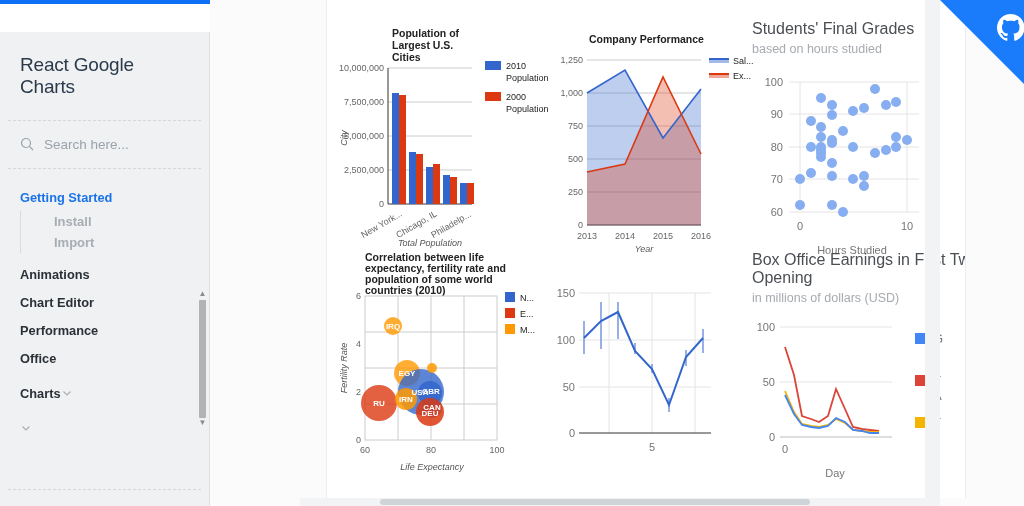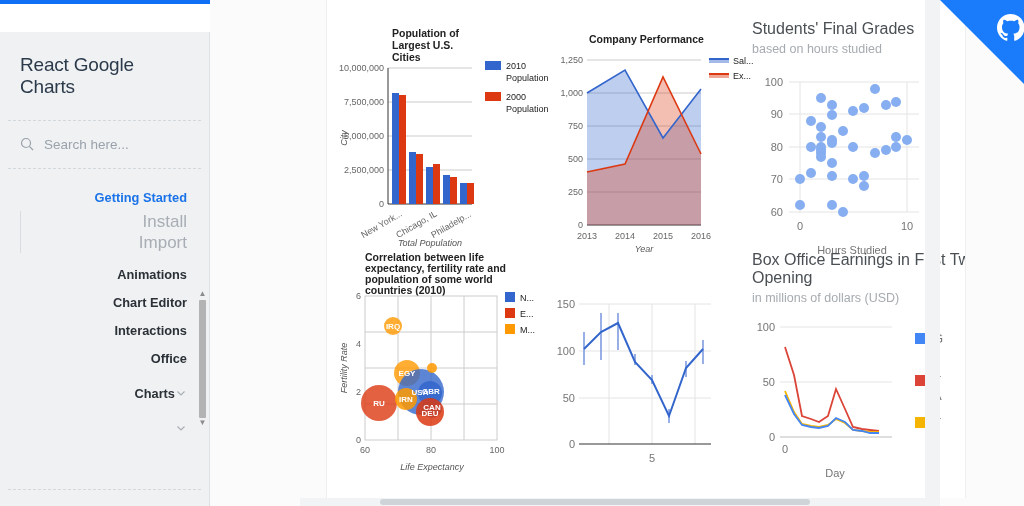--- a/index.html
+++ b/index.html
@@ -45,29 +45,29 @@
   }
   .search-input::placeholder { color: #9aa2ab; }
 
   .nav {
     position: relative;
     flex: 1 1 auto;
     padding: 14px 0 0 0;
     overflow: hidden;
   }
   .nav-item {
-    display: flex; align-items: center; justify-content: flex-end;
+    display: flex; align-items: center; justify-content: flex-start;
     padding: 0 22px 0 20px;
     height: 28px;
     font-size: 12.8px; font-weight: 700; color: #2b3137;
     cursor: pointer;
   }
   .nav-item.active { color: #1a73e8; }
   .nav-item.sub {
-    font-weight: 400; color: #a8aeb4; font-size: 17px;
+    font-weight: 700; color: #a8aeb4; font-size: 13px;
     padding-left: 33px; height: 21px;
     border-left: 1px solid #d8dce0; margin-left: 20px;
   }
   .nav-gap { height: 7px; }
   .chev { width: 12px; height: 12px; flex: 0 0 auto; opacity: .45; }
   .chev svg { display:block; }
 
   
   .side-scroll {
     position: absolute; right: 2px; top: 120px; width: 9px; bottom: 62px;
@@ -191,21 +191,21 @@
         <span>Import</span>
       </div>
       <div class="nav-gap"></div>
       <div class="nav-item">
         <span>Animations</span>
       </div>
       <div class="nav-item">
         <span>Chart Editor</span>
       </div>
       <div class="nav-item">
-        <span>Interactions</span>
+        <span>Performance</span>
       </div>
       <div class="nav-item">
         <span>Office</span>
       </div>
       <div class="nav-gap"></div>
       <div class="nav-item">
         <span>Charts</span>
         <span class="chev">
           <svg width="12" height="12" viewBox="0 0 12 12">
               <path d="M2.5 4.5 L6 8 L9.5 4.5" fill="none" stroke="#5a6169" stroke-width="1.2"></path>
@@ -451,21 +451,21 @@
             <rect x="168" y="44" width="10" height="10" fill="#3366cc"></rect>
             <text class="legend-t" x="183" y="53">N...</text>
             <rect x="168" y="60" width="10" height="10" fill="#dc3912"></rect>
             <text class="legend-t" x="183" y="69">E...</text>
             <rect x="168" y="76" width="10" height="10" fill="#ff9900"></rect>
             <text class="legend-t" x="183" y="85">M...</text>
           </g>
         </svg>
       </div>
 
-      <div class="chart" style="left:222px; top:286px;">
+      <div class="chart" style="left:222px; top:275px;">
         <svg width="200" height="200" viewBox="0 0 200 200">
 
           <line class="md-grid" x1="30" y1="18" x2="162" y2="18"></line>
           <line class="md-grid" x1="30" y1="65" x2="162" y2="65"></line>
           <line class="md-grid" x1="30" y1="112" x2="162" y2="112"></line>
           <line class="md-grid" x1="60" y1="18" x2="60" y2="158"></line>
           <line class="md-grid" x1="103" y1="18" x2="103" y2="158"></line>
           <line class="md-grid" x1="146" y1="18" x2="146" y2="158"></line>
           <line x1="30" y1="158" x2="162" y2="158" stroke="#333" stroke-width="1"></line>
 

